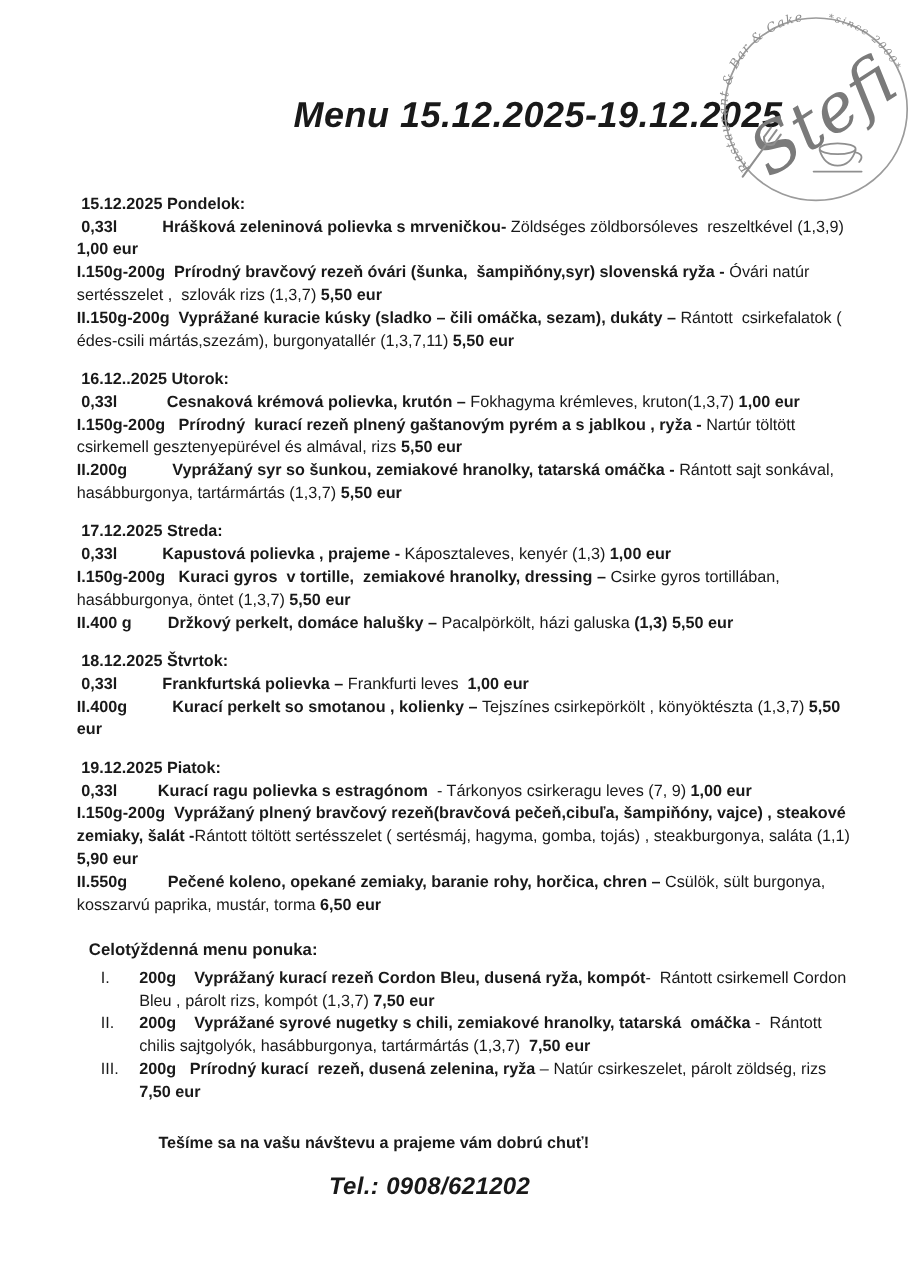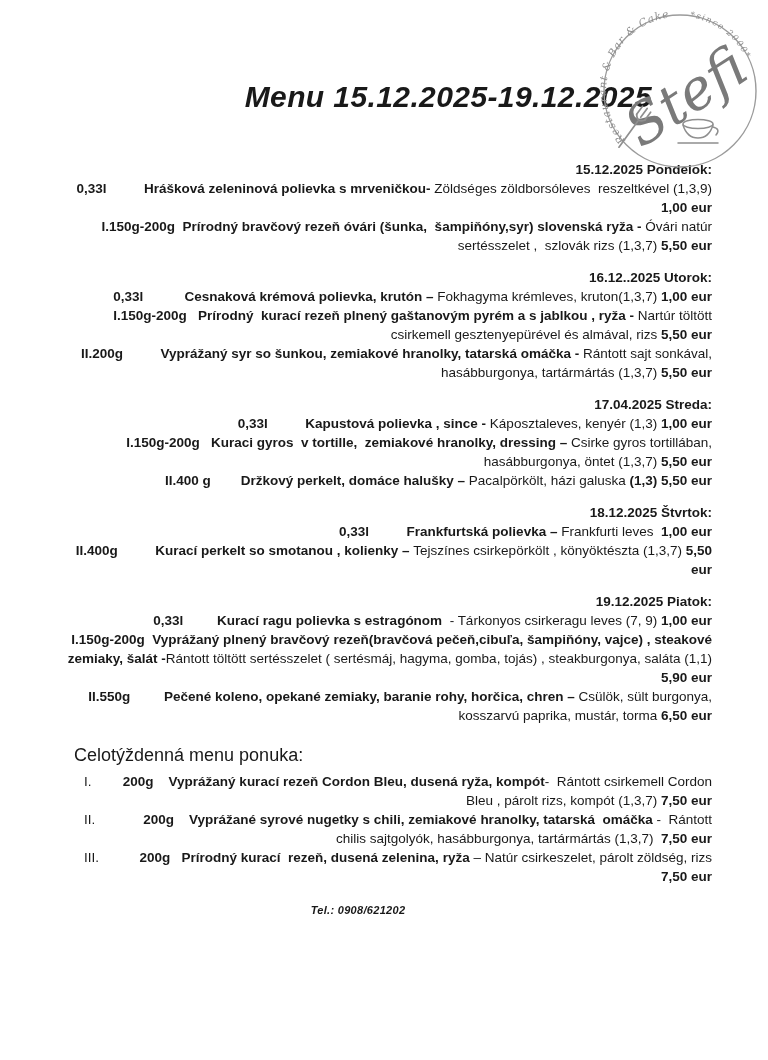--- a/index.html
+++ b/index.html
@@ -35,45 +35,44 @@
     font-weight: bold;
     text-align: right;
     margin: 0 60px 46px 0;
     letter-spacing: 0.4px;
   }
   .item {
     font-size: 13.5px;
     line-height: 19px;
     margin: 0;
     white-space: pre-wrap;
-    text-align: right;
   }
   .b { font-weight: bold; }
   .r { font-weight: normal; margin-top: 40px; }
   .day { margin-bottom: 13px; }
   .day-heading { font-weight: bold; }
   .weekly { margin-top: 20px; }
   .weekly-heading {
-    font-size: 18px;
-    font-weight: normal;
+    font-size: 14px;
+    font-weight: bold;
     padding-left: 10px;
     margin: 0 0 6px 0;
   }
   .weekly-row { display: flex; padding-left: 20px; margin: 0; }
   .marker { width: 32px; flex: none; font-size: 13.5px; line-height: 19px; }
   .weekly-body { flex: 1; }
   .thanks {
     margin: 26px 0 0 68px;
     font-size: 13.5px;
     font-weight: bold;
   }
   .phone {
     margin: 18px 60px 0 0;
     text-align: center;
-    font-size: 11px;
+    font-size: 20px;
     font-weight: bold;
     font-style: italic;
     letter-spacing: 0.3px;
   }
 </style>
 </head>
 <body>
 
 <div class="page">
 
@@ -105,30 +104,31 @@
     </svg>
   </div>
 
   <h1 class="title">Menu 15.12.2025-19.12.2025</h1>
 
   <div>
       <section class="day">
         <p class="item day-heading"> 15.12.2025 Pondelok:</p>
         <p class="item"><span class="b"> 0,33l          Hrášková zeleninová polievka s mrveničkou-</span><span class="r"> Zöldséges zöldborsóleves  reszeltkével (1,3,9) </span><span class="b">1,00 eur</span></p>
         <p class="item"><span class="b">I.150g-200g  Prírodný bravčový rezeň óvári (šunka,  šampiňóny,syr) slovenská ryža - </span><span class="r">Óvári natúr sertésszelet ,  szlovák rizs (1,3,7) </span><span class="b">5,50 eur</span></p>
+        <p class="item"><span class="b">II.150g-200g  Vyprážané kuracie kúsky (sladko – čili omáčka, sezam), dukáty – </span><span class="r">Rántott  csirkefalatok ( édes-csili mártás,szezám), burgonyatallér (1,3,7,11) </span><span class="b">5,50 eur</span></p>
       </section>
       <section class="day">
         <p class="item day-heading"> 16.12..2025 Utorok:</p>
         <p class="item"><span class="b"> 0,33l           Cesnaková krémová polievka, krutón – </span><span class="r">Fokhagyma krémleves, kruton(1,3,7) </span><span class="b">1,00 eur</span></p>
         <p class="item"><span class="b">I.150g-200g   Prírodný  kurací rezeň plnený gaštanovým pyrém a s jablkou , ryža - </span><span class="r">Nartúr töltött csirkemell gesztenyepürével és almával, rizs </span><span class="b">5,50 eur</span></p>
         <p class="item"><span class="b">II.200g          Vyprážaný syr so šunkou, zemiakové hranolky, tatarská omáčka - </span><span class="r">Rántott sajt sonkával, hasábburgonya, tartármártás (1,3,7) </span><span class="b">5,50 eur</span></p>
       </section>
       <section class="day">
-        <p class="item day-heading"> 17.04.2025 Streda:</p>
-        <p class="item"><span class="b"> 0,33l          Kapustová polievka , since - </span><span class="r">Káposztaleves, kenyér (1,3) </span><span class="b">1,00 eur</span></p>
+        <p class="item day-heading"> 17.12.2025 Streda:</p>
+        <p class="item"><span class="b"> 0,33l          Kapustová polievka , prajeme - </span><span class="r">Káposztaleves, kenyér (1,3) </span><span class="b">1,00 eur</span></p>
         <p class="item"><span class="b">I.150g-200g   Kuraci gyros  v tortille,  zemiakové hranolky, dressing – </span><span class="r">Csirke gyros tortillában, hasábburgonya, öntet (1,3,7) </span><span class="b">5,50 eur</span></p>
         <p class="item"><span class="b">II.400 g        Držkový perkelt, domáce halušky – </span><span class="r">Pacalpörkölt, házi galuska </span><span class="b">(1,3) 5,50 eur</span></p>
       </section>
       <section class="day">
         <p class="item day-heading"> 18.12.2025 Štvrtok:</p>
         <p class="item"><span class="b"> 0,33l          Frankfurtská polievka – </span><span class="r">Frankfurti leves  </span><span class="b">1,00 eur</span></p>
         <p class="item"><span class="b">II.400g          Kurací perkelt so smotanou , kolienky – </span><span class="r">Tejszínes csirkepörkölt , könyöktészta (1,3,7) </span><span class="b">5,50 eur</span></p>
       </section>
       <section class="day">
         <p class="item day-heading"> 19.12.2025 Piatok:</p>
@@ -149,15 +149,16 @@
           <span class="marker">II.</span>
           <p class="item weekly-body"><span class="b">200g    Vyprážané syrové nugetky s chili, zemiakové hranolky, tatarská  omáčka </span><span class="r">-  Rántott chilis sajtgolyók, hasábburgonya, tartármártás (1,3,7)  </span><span class="b">7,50 eur</span></p>
         </div>
         <div class="weekly-row">
           <span class="marker">III.</span>
           <p class="item weekly-body"><span class="b">200g   Prírodný kurací  rezeň, dusená zelenina, ryža </span><span class="r">– Natúr csirkeszelet, párolt zöldség, rizs </span><span class="b">7,50 eur</span></p>
         </div>
       </div>
   </section>
 
+  <p class="thanks">Tešíme sa na vašu návštevu a prajeme vám dobrú chuť!</p>
   <p class="phone">Tel.: 0908/621202</p>
 
 </div>
 
 </body></html>

